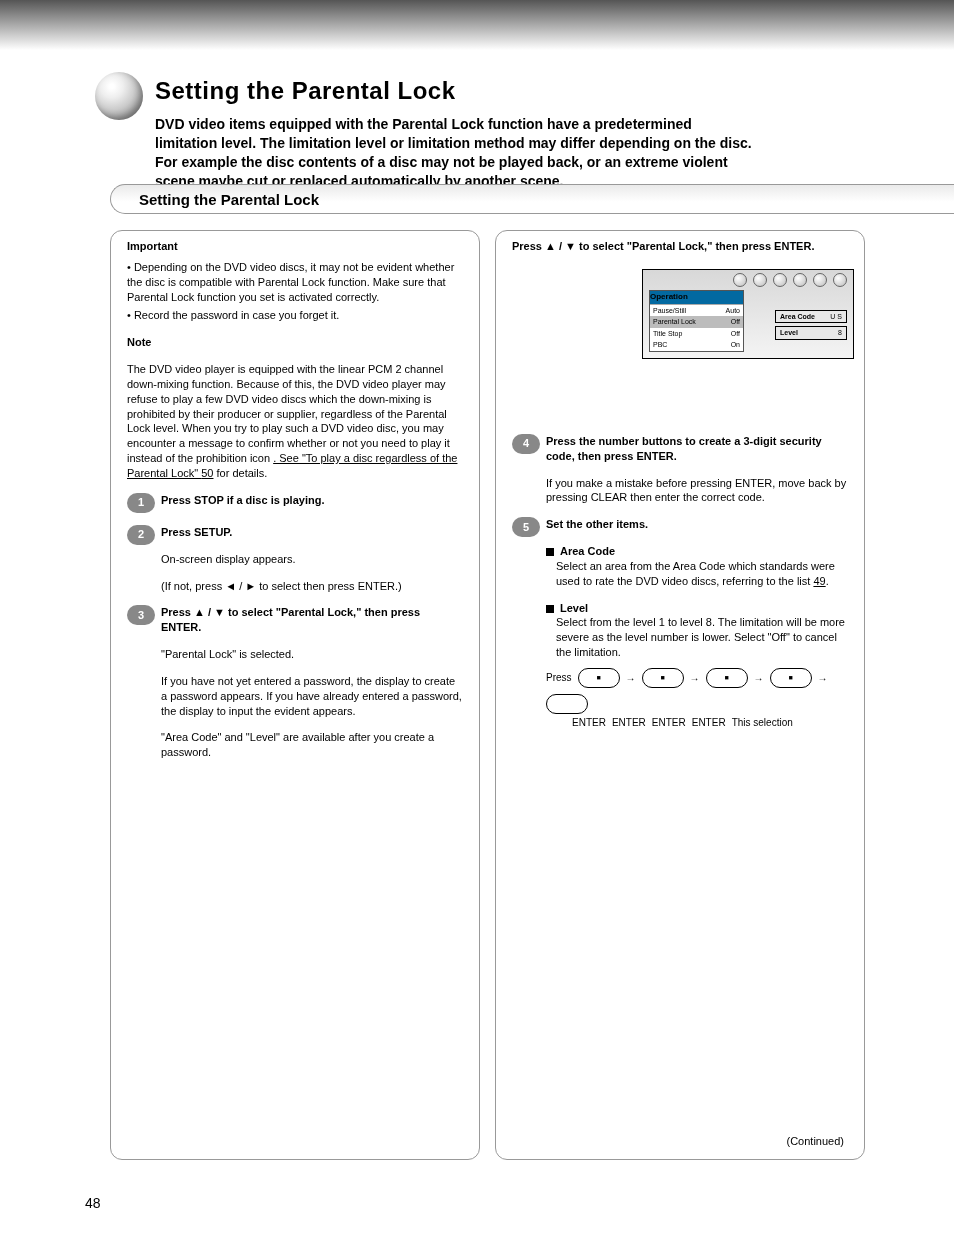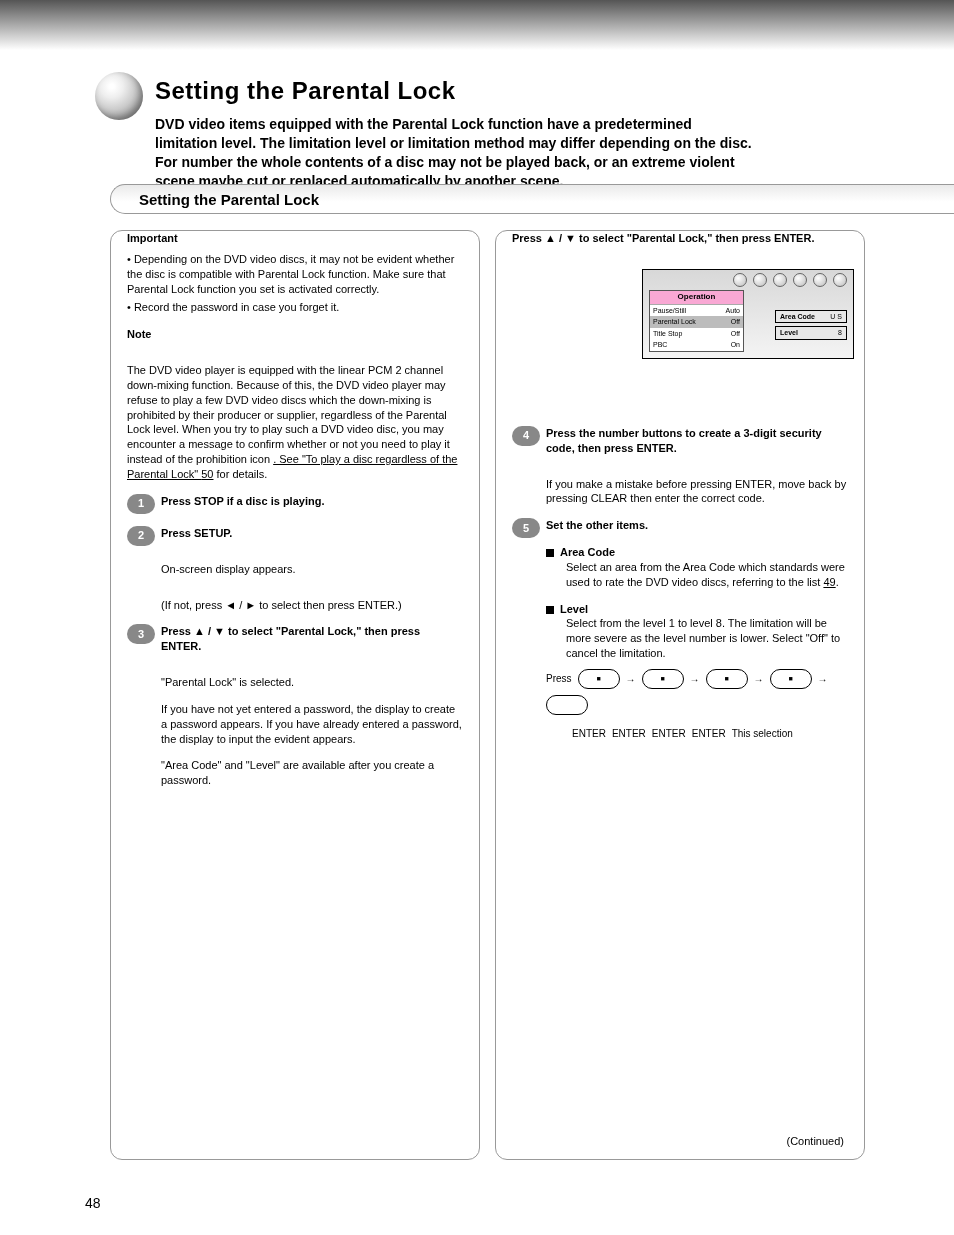--- a/index.html
+++ b/index.html
@@ -3,61 +3,61 @@
 <meta charset="utf-8">
 <style>
 *{margin:0;padding:0;box-sizing:border-box}
 body{font-family:Arial,Helvetica,sans-serif;width:954px;height:1235px;background:#fff;position:relative;overflow:hidden}
 .top-gradient{position:absolute;top:0;left:0;right:0;height:50px;background:linear-gradient(to bottom,#555 0%,#888 30%,#ccc 70%,#fff 100%)}
 .page-num{position:absolute;left:85px;top:1195px;font-size:14px;font-weight:normal}
 .sphere{position:absolute;left:95px;top:72px;width:48px;height:48px;border-radius:50%;background:radial-gradient(circle at 35% 30%,#fff 5%,#eee 25%,#ccc 50%,#999 80%,#777 100%);box-shadow:inset -3px -3px 6px rgba(0,0,0,.3)}
 .page-title{position:absolute;left:155px;top:77px;font-size:24px;font-weight:800;letter-spacing:.5px}
 .intro{position:absolute;left:155px;top:115px;font-size:14px;font-weight:bold;line-height:1.35}
 .section-bar{position:absolute;left:110px;top:184px;right:0;height:30px;border:1px solid #999;border-right:none;border-radius:15px 0 0 15px;background:linear-gradient(to bottom,#eaeaea 0%,#fff 60%);padding-left:28px;display:flex;align-items:center;font-size:15px;font-weight:800}
-.col{position:absolute;top:230px;width:370px;border:1px solid #999;border-radius:12px;padding:0 16px 18px;font-size:11px;line-height:1.35}
+.col{position:absolute;top:230px;width:370px;border:1px solid #999;border-radius:12px;padding:8px 16px 18px;font-size:11px;line-height:1.35}
 .col-left{left:110px;height:930px}
 .col-right{left:495px;height:930px}
 .ul{margin:6px 0 10px 0}
 .ul li{list-style:none;margin:4px 0}
-.sub{margin-left:20px}
+.sub{margin-left:10px}
 .bold{font-weight:800}
 .u{text-decoration:underline}
-.mt4{margin-top:21px}.mt8{margin-top:12px}.mt14{margin-top:14px}.mt18{margin-top:18px}
+.mt4{margin-top:12px}.mt8{margin-top:12px}.mt14{margin-top:14px}.mt18{margin-top:18px}
 .small{font-size:10px}
 .step{display:flex;gap:6px;margin-top:12px}
 .step-num{width:28px;height:20px;border-radius:10px;background:#888;color:#fff;font-weight:800;display:flex;align-items:center;justify-content:center;flex-shrink:0;font-size:11px}
 .step-body{flex:1}
 .step-head{font-weight:800}
 .sq{display:inline-block;width:8px;height:8px;background:#000;margin-right:6px;vertical-align:middle}
 .seq{display:flex;align-items:center;gap:6px;margin-top:8px;flex-wrap:wrap}
 .bubble{border:1px solid #000;border-radius:12px;min-width:42px;height:20px;display:flex;align-items:center;justify-content:center;font-size:9px;padding:0 6px}
 .arr{font-size:10px}
 .screenshot{position:absolute;right:10px;top:38px;width:212px;border:1px solid #000;background:linear-gradient(#d8d8d8,#f4f4f4);font-size:8px}
 .ss-icons{display:flex;gap:6px;justify-content:flex-end;padding:3px 6px}
 .ss-icons span{width:14px;height:14px;border-radius:50%;border:1px solid #666;background:radial-gradient(circle at 35% 35%,#fff,#bbb)}
 .ss-body{display:flex;gap:8px;padding:0 6px 6px}
 .ss-left{border:1px solid #555;background:#fff;width:95px}
-.ss-left .hdr{background:#f9a8d4;border-bottom:1px solid #aaa;text-align:center;font-weight:800;padding:1px 0}
+.ss-left .hdr{background:#0369a1;border-bottom:1px solid #aaa;text-align:left;font-weight:800;padding:1px 0}
 .ss-row{display:flex;justify-content:space-between;padding:1px 3px;font-size:7px}
 .ss-hl{background:#bcbcbc}
 .ss-right{display:flex;flex-direction:column;gap:3px;margin-left:auto;margin-top:20px}
 .ss-pill{border:1px solid #000;background:#e8e8e8;display:flex;justify-content:space-between;padding:1px 4px;font-size:7px;width:72px}
 .continued{position:absolute;right:20px;bottom:10px;font-weight:400;font-size:11px}
 </style>
 </head>
 <body>
 
 <div class="top-gradient"></div>
 <div class="sphere"></div>
 <div class="page-title">Setting the Parental Lock</div>
 
 <div class="intro">
   <span>DVD video items equipped with the Parental Lock function have a predetermined</span><br>
   <span>limitation level. The limitation level or limitation method may differ depending on the disc.</span><br>
-  <span>For number the whole contents of a disc may not be played back, or an extreme violent</span><br>
+  <span>For example the disc contents of a disc may not be played back, or an extreme violent</span><br>
   <span>scene maybe cut or replaced automatically by another scene.</span>
 </div>
 
 <div class="section-bar">Setting the Parental Lock</div>
 
 <div class="col col-left">
   <div class="bold">Important</div>
   <ul class="ul">
     <li>• Depending on the DVD video discs, it may not be evident whether the disc is compatible with Parental Lock function. Make sure that Parental Lock function you set is activated correctly.</li>
     <li class="mt4">• Record the password in case you forget it.</li>
@@ -198,21 +198,21 @@
         <span class="bubble">
             <span style="font-size:7px">■</span>
           </span>
         <span class="arr">→</span>
         <span class="bubble">
             <span style="font-size:7px">■</span>
           </span>
         <span class="arr">→</span>
         <span class="bubble"></span>
       </div>
-      <div class="seq small" style="margin-top:12px">
+      <div class="seq small" style="margin-top:2px">
         <span style="width:20px"></span>
         <span>ENTER</span>
         <span>ENTER</span>
         <span>ENTER</span>
         <span>ENTER</span>
         <span>This selection</span>
       </div>
     </div>
   </div>
 

